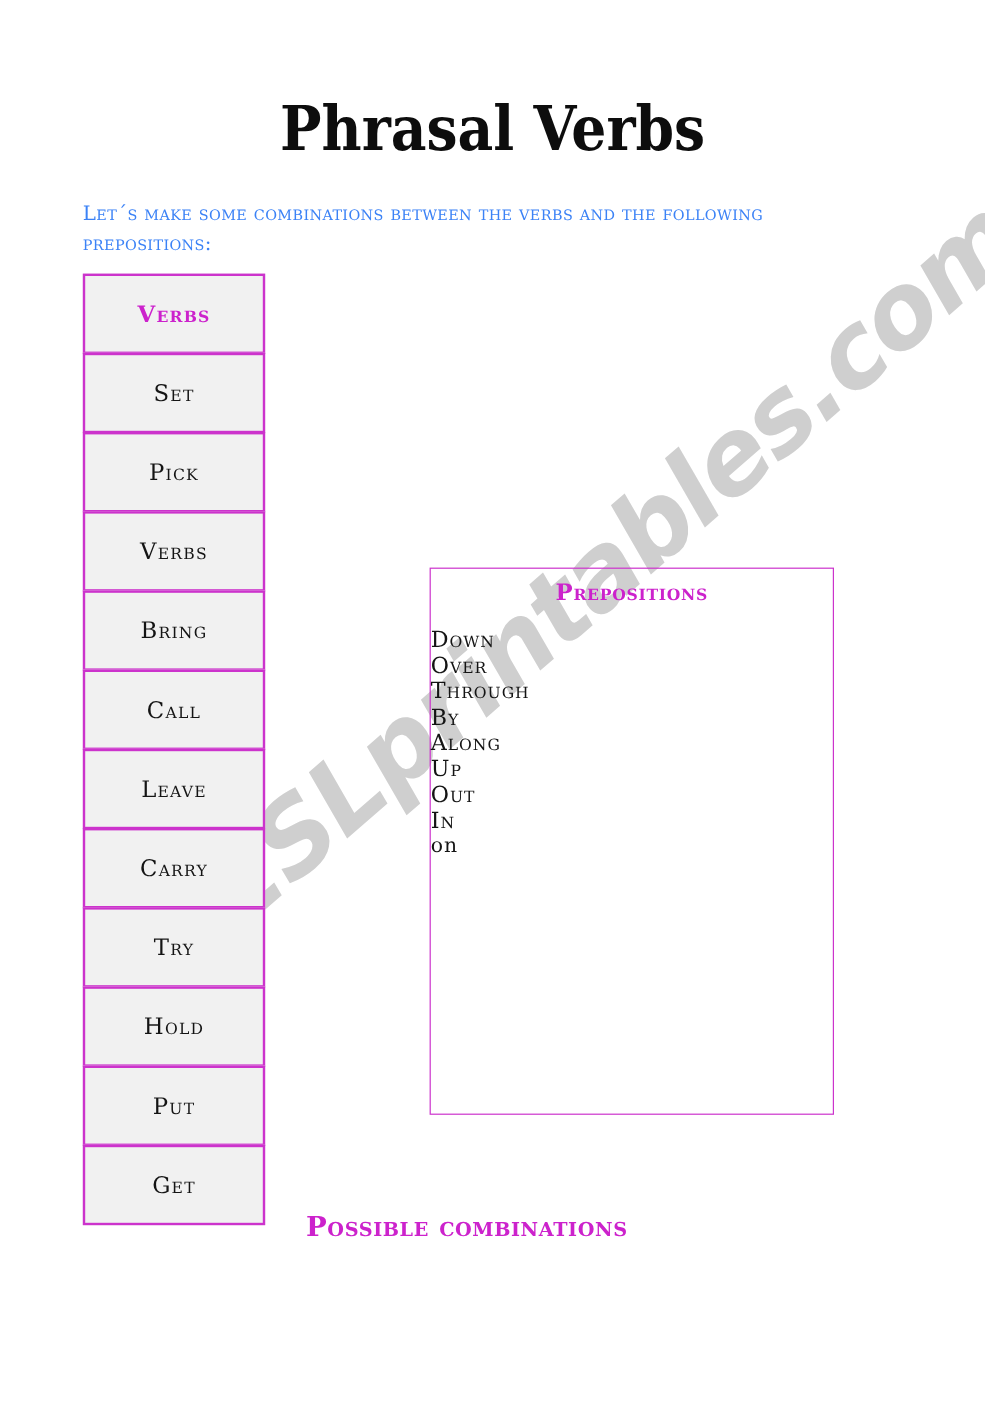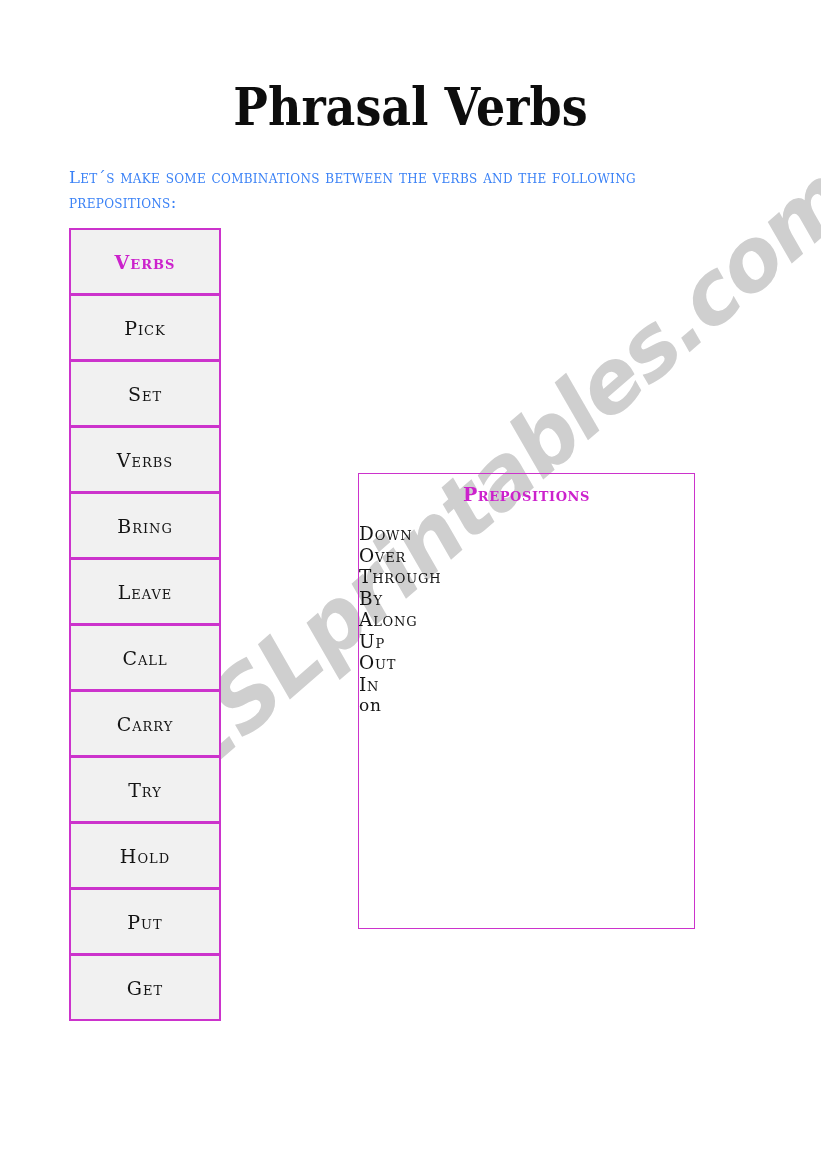--- a/index.html
+++ b/index.html
@@ -163,36 +163,36 @@
   <div class="watermark">ESLprintables.com</div>
 
   <div class="title">Phrasal Verbs</div>
 
   <div class="instructions">Let´s make some combinations between the verbs and the following prepositions:</div>
 
   <div class="verbs-table">
     <div class="verb-cell header">Verbs</div>
     <div id="verbs-rows">
         <div class="verb-cell">
+          <span>Set</span>
+        </div>
+        <div class="verb-cell">
           <span>Pick</span>
         </div>
         <div class="verb-cell">
-          <span>Set</span>
-        </div>
-        <div class="verb-cell">
           <span>Verbs</span>
         </div>
         <div class="verb-cell">
           <span>Bring</span>
         </div>
         <div class="verb-cell">
+          <span>Call</span>
+        </div>
+        <div class="verb-cell">
           <span>Leave</span>
-        </div>
-        <div class="verb-cell">
-          <span>Call</span>
         </div>
         <div class="verb-cell">
           <span>Carry</span>
         </div>
         <div class="verb-cell">
           <span>Try</span>
         </div>
         <div class="verb-cell">
           <span>Hold</span>
         </div>
@@ -213,14 +213,15 @@
         <div class="prep-item">Through</div>
         <div class="prep-item">By</div>
         <div class="prep-item">Along</div>
         <div class="prep-item">Up</div>
         <div class="prep-item">Out</div>
         <div class="prep-item">In</div>
         <div class="prep-item lower">on</div>
       </div>
   </div>
 
+  <div class="footer-heading">Possible combinations</div>
 
 </div>
 
 </body></html>

